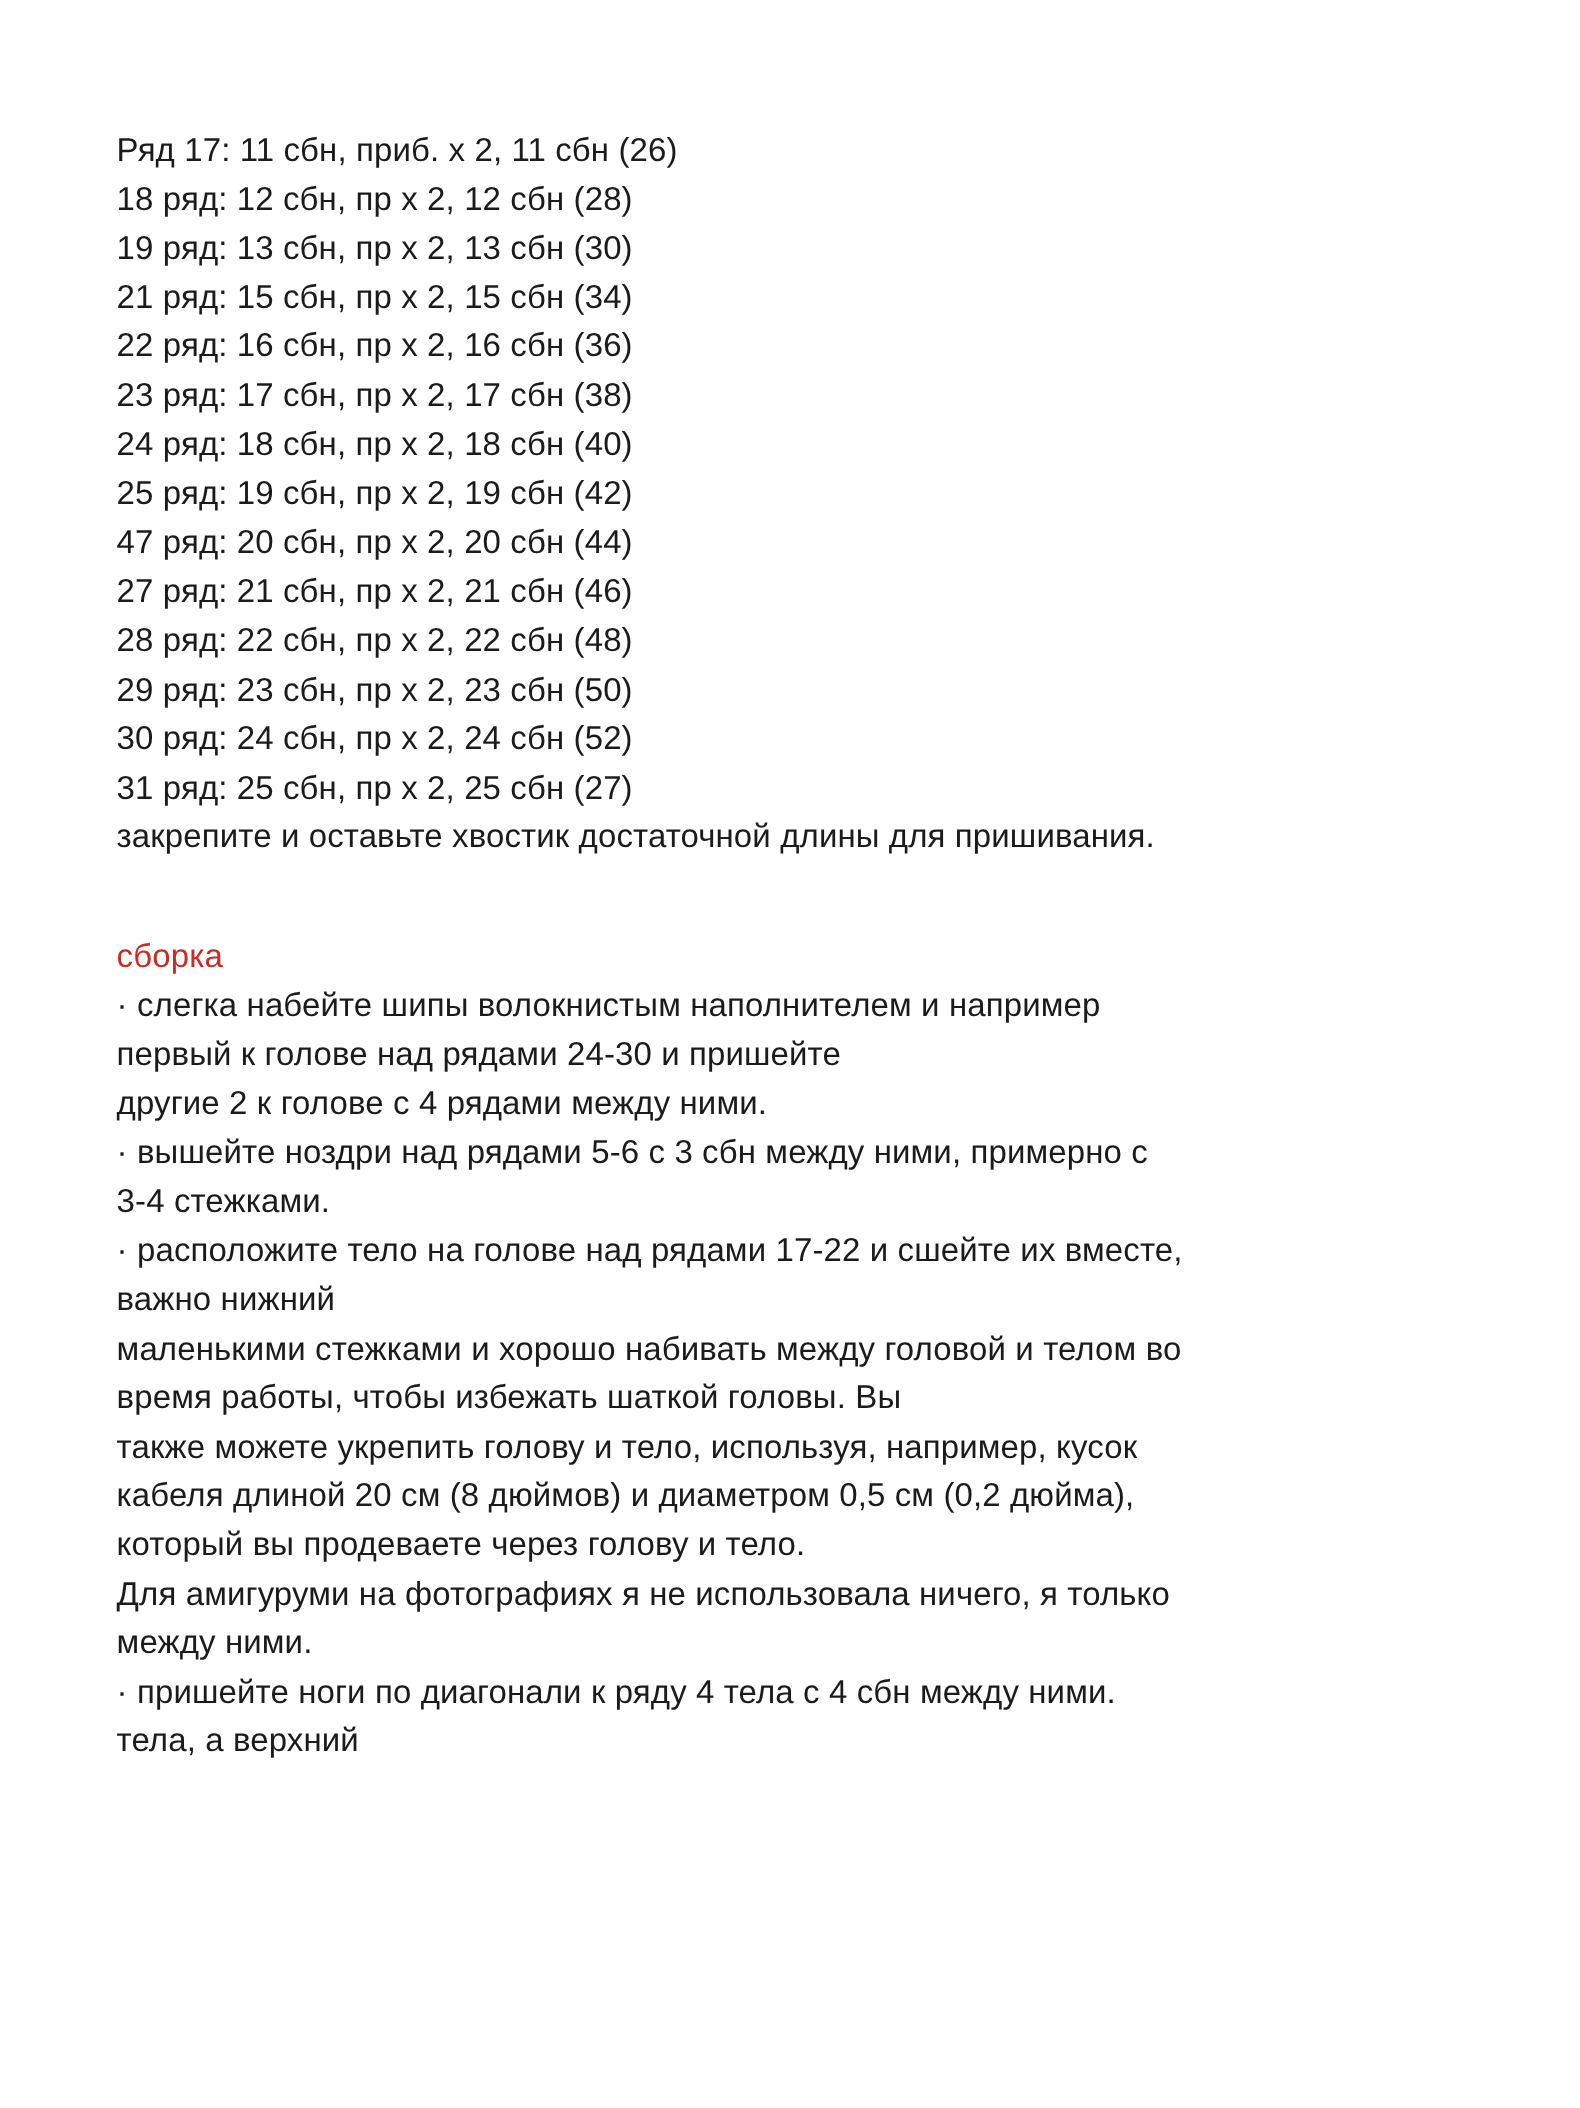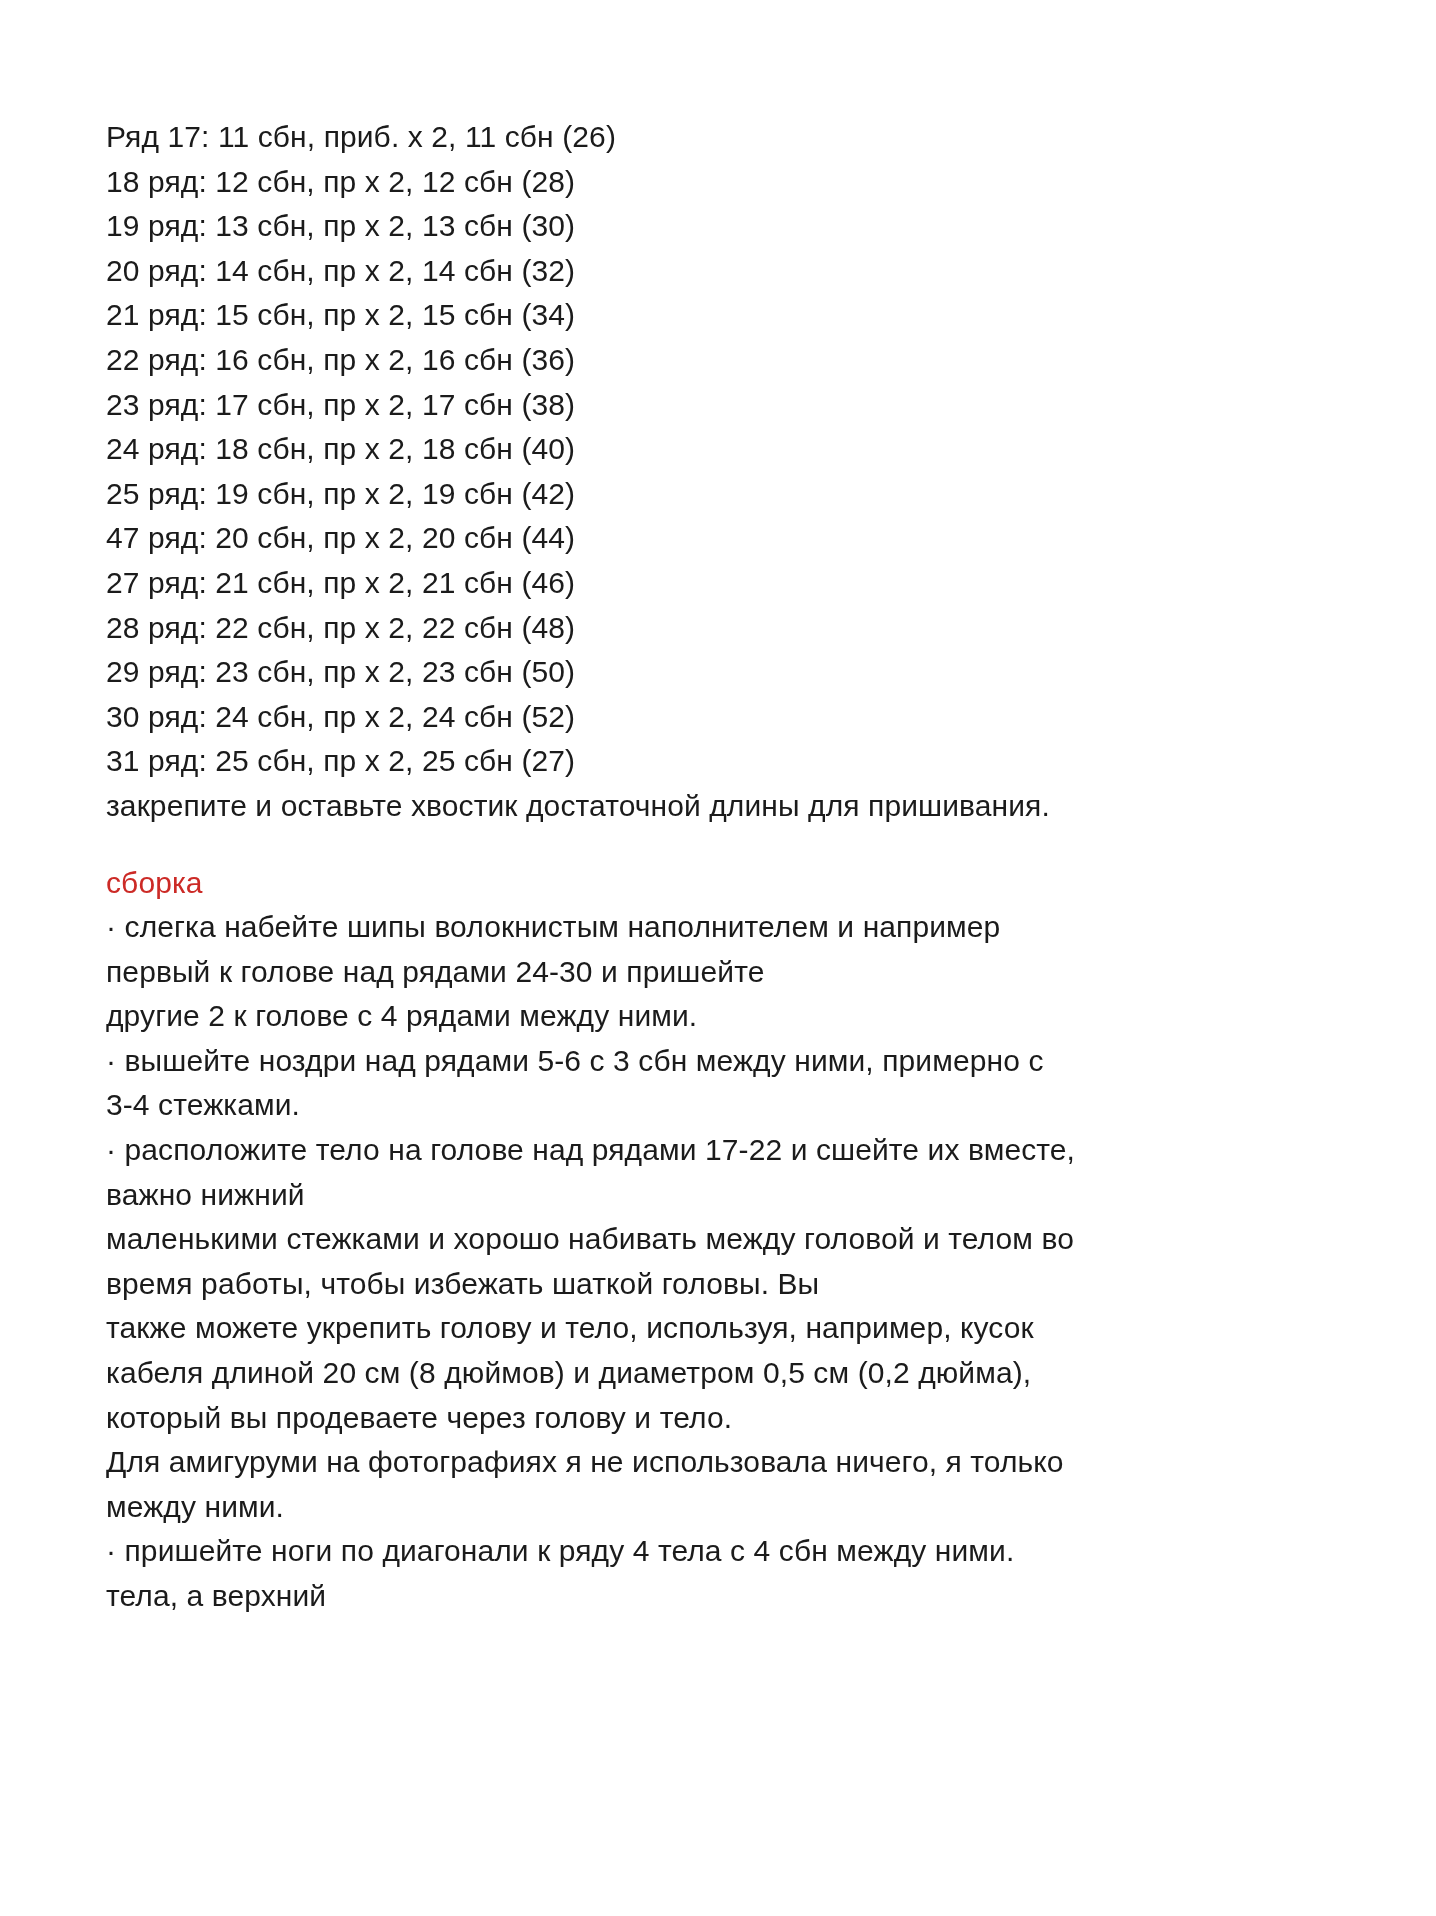--- a/index.html
+++ b/index.html
@@ -18,34 +18,33 @@
     padding: 115px 60px 0 106px;
     font-size: 30px;
     line-height: 44.6px;
     color: #1b1b1b;
     letter-spacing: 0.1px;
   }
   .line {
     white-space: pre;
   }
   .heading {
-    margin-top: 32px;
+    margin-top: 64px;
     font-size: 30px;
     line-height: 44.6px;
   }
 </style>
 </head>
 <body style="background: rgb(255, 255, 255);">
 
 <div class="doc" style="color: rgb(27, 27, 27);">
   <div id="rows">
       <div class="line">Ряд 17: 11 сбн, приб. х 2, 11 сбн (26)</div>
       <div class="line">18 ряд: 12 сбн, пр х 2, 12 сбн (28)</div>
       <div class="line">19 ряд: 13 сбн, пр х 2, 13 сбн (30)</div>
-      <div class="line">20 ряд: 14 сбн, пр х 2, 14 сбн (32)</div>
       <div class="line">21 ряд: 15 сбн, пр х 2, 15 сбн (34)</div>
       <div class="line">22 ряд: 16 сбн, пр х 2, 16 сбн (36)</div>
       <div class="line">23 ряд: 17 сбн, пр х 2, 17 сбн (38)</div>
       <div class="line">24 ряд: 18 сбн, пр х 2, 18 сбн (40)</div>
       <div class="line">25 ряд: 19 сбн, пр х 2, 19 сбн (42)</div>
       <div class="line">47 ряд: 20 сбн, пр х 2, 20 сбн (44)</div>
       <div class="line">27 ряд: 21 сбн, пр х 2, 21 сбн (46)</div>
       <div class="line">28 ряд: 22 сбн, пр х 2, 22 сбн (48)</div>
       <div class="line">29 ряд: 23 сбн, пр х 2, 23 сбн (50)</div>
       <div class="line">30 ряд: 24 сбн, пр х 2, 24 сбн (52)</div>

